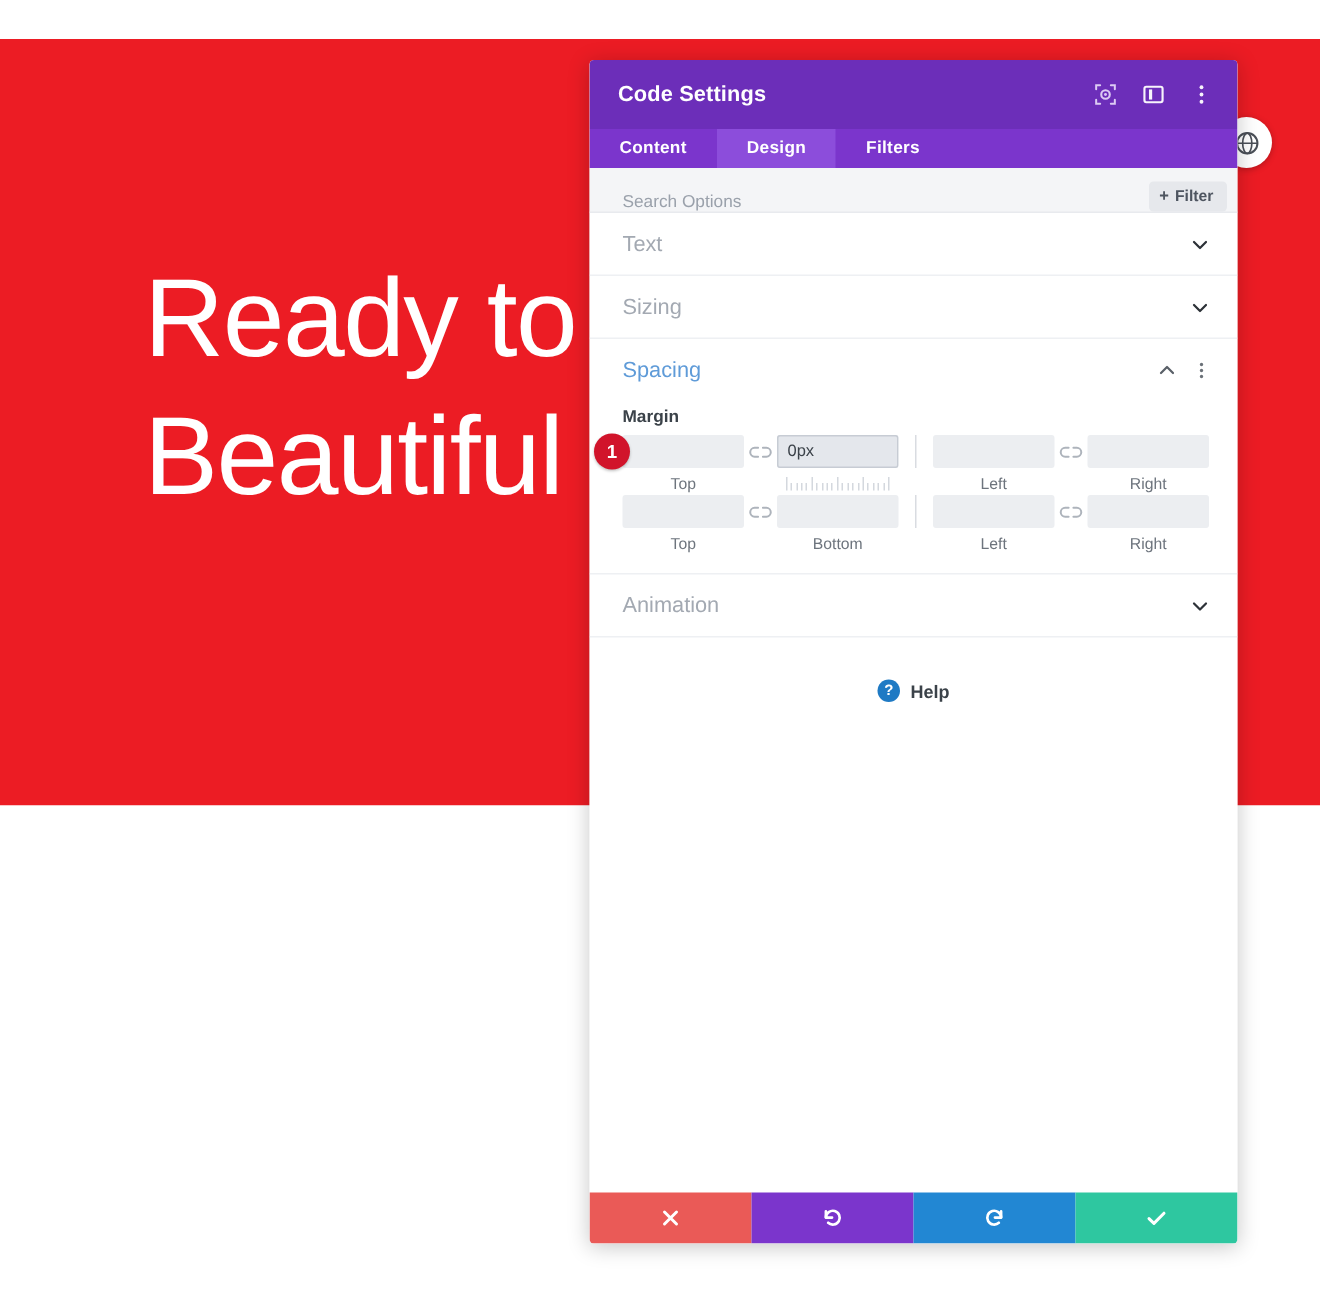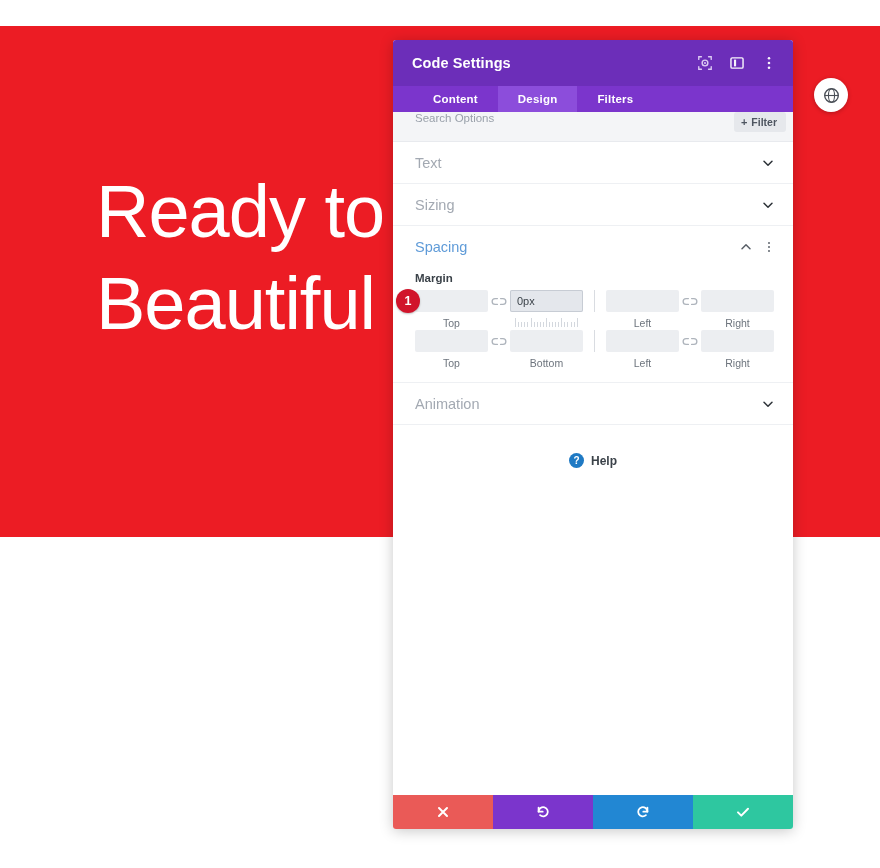--- a/index.html
+++ b/index.html
@@ -69,21 +69,21 @@
     justify-content: center;
     z-index: 5;
   }
   .round-btn svg { display: block; }
 
   
   .panel {
     position: absolute;
     left: 393px;
     top: 40px;
-    width: 400px;
+    width: 432px;
     height: 789px;
     background: #ffffff;
     box-shadow: 0 2px 14px rgba(0,0,0,0.22);
     z-index: 10;
     display: flex;
     flex-direction: column;
     border-radius: 3px;
     overflow: hidden;
   }
 
@@ -108,41 +108,40 @@
     display: flex; align-items: center; justify-content: center;
     cursor: pointer;
     opacity: 0.95;
   }
 
   .tabs {
     height: 26px;
     background: #7b35cc;
     display: flex;
     flex: 0 0 auto;
-    padding-left: 20px;
   }
   .tab {
     height: 26px;
     padding: 0 20px;
     display: flex;
     align-items: center;
     color: #ffffff;
     font-size: 11.5px;
     font-weight: bold;
     cursor: pointer;
     letter-spacing: 0.2px;
   }
   .tab.active { background: #8c4ddb; }
 
   .search-bar {
     height: 30px;
     background: #f4f5f7;
     border-bottom: 1px solid #e8eaee;
     display: flex;
-    align-items: flex-start;
+    align-items: flex-end;
     padding: 0 7px 0 22px;
     flex: 0 0 auto;
   }
   .search-input {
     flex: 1 1 auto;
     border: none;
     background: transparent;
     outline: none;
     font-family: "Liberation Sans", sans-serif;
     font-size: 11.5px;

